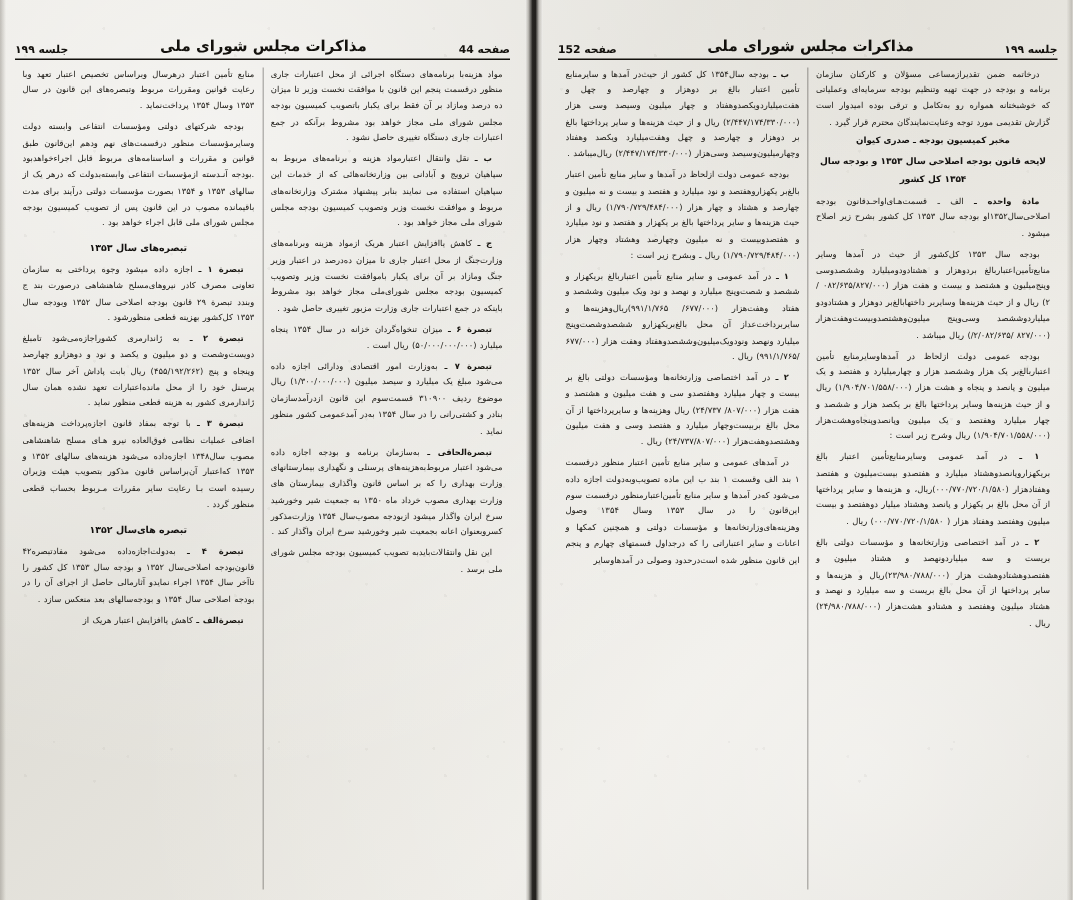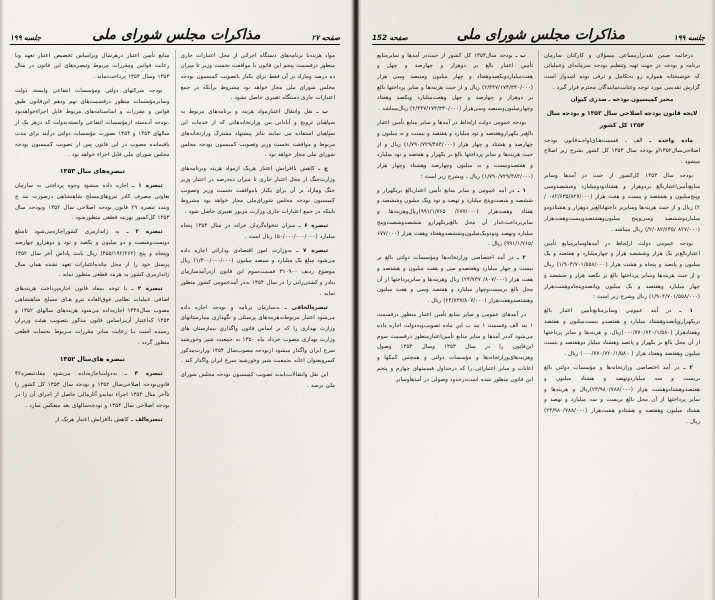--- a/index.html
+++ b/index.html
@@ -62,22 +62,22 @@
 
   
   .runhead{
     display:flex;align-items:flex-end;justify-content:space-between;
     font-size:7.2px;font-weight:bold;color:#15130f;
     letter-spacing:.2px;
     padding-bottom:1.5px;
     border-bottom:1.6px solid #14120e;
     margin-bottom:5px;
   }
-  .runhead .rh-center{font-size:14px;}
-  .runhead span{white-space:nowrap;font-style:italic;}
+  .runhead .rh-center{font-size:10px;}
+  .runhead span{white-space:nowrap;}
 
   
   .cols{
     display:flex;flex-direction:row;
     height:548px;
     gap:0;
   }
   .col{
     flex:1 1 0;
     padding:0 5px;
@@ -130,21 +130,21 @@
 </style>
 </head>
 <body>
 
 <div id="scan">
 
   <div class="page" id="page-left">
     <div class="edge-left"></div>
 
     <div class="runhead">
-      <span>صفحه ۲۷</span>
+      <span>صفحه 44</span>
       <span class="rh-center">مذاکرات مجلس شورای ملی</span>
       <span>جلسه ۱۹۹</span>
     </div>
 
     <div class="cols">
 
       <div class="col">
         <p class="para noind">مواد هزینه‌با برنامه‌های دستگاه اجرائی از محل اعتبارات جاری منظور درقسمت پنجم این قانون با موافقت نخست وزیر تا میزان ده درصد ومازاد بر آن فقط برای یکبار باتصویب کمیسیون بودجه مجلس شورای ملی مجاز خواهد بود مشروط برآنکه در جمع اعتبارات جاری دستگاه تغییری حاصل نشود .</p>
         <p class="para"><span class="lead">ب ـ</span> <span>نقل وانتقال اعتبارمواد هزینه و برنامه‌های مربوط به سپاهیان ترویج و آبادانی بین وزارتخانه‌هائی که از خدمات این سپاهیان استفاده می نمایند بنابر پیشنهاد مشترک وزارتخانه‌های مربوط و موافقت نخست وزیر وتصویب کمیسیون بودجه مجلس شورای ملی مجاز خواهد بود .</span></p>
         <p class="para"><span class="lead">ج ـ</span> <span>کاهش یاافزایش اعتبار هریک ازمواد هزینه وبرنامه‌های وزارت‌جنگ از محل اعتبار جاری تا میزان ده‌درصد در اعتبار وزیر جنگ ومازاد بر آن برای یکبار باموافقت نخست وزیر وتصویب کمیسیون بودجه مجلس شورای‌ملی مجاز خواهد بود مشروط باینکه در جمع اعتبارات جاری وزارت مزبور تغییری حاصل شود .</span></p>

